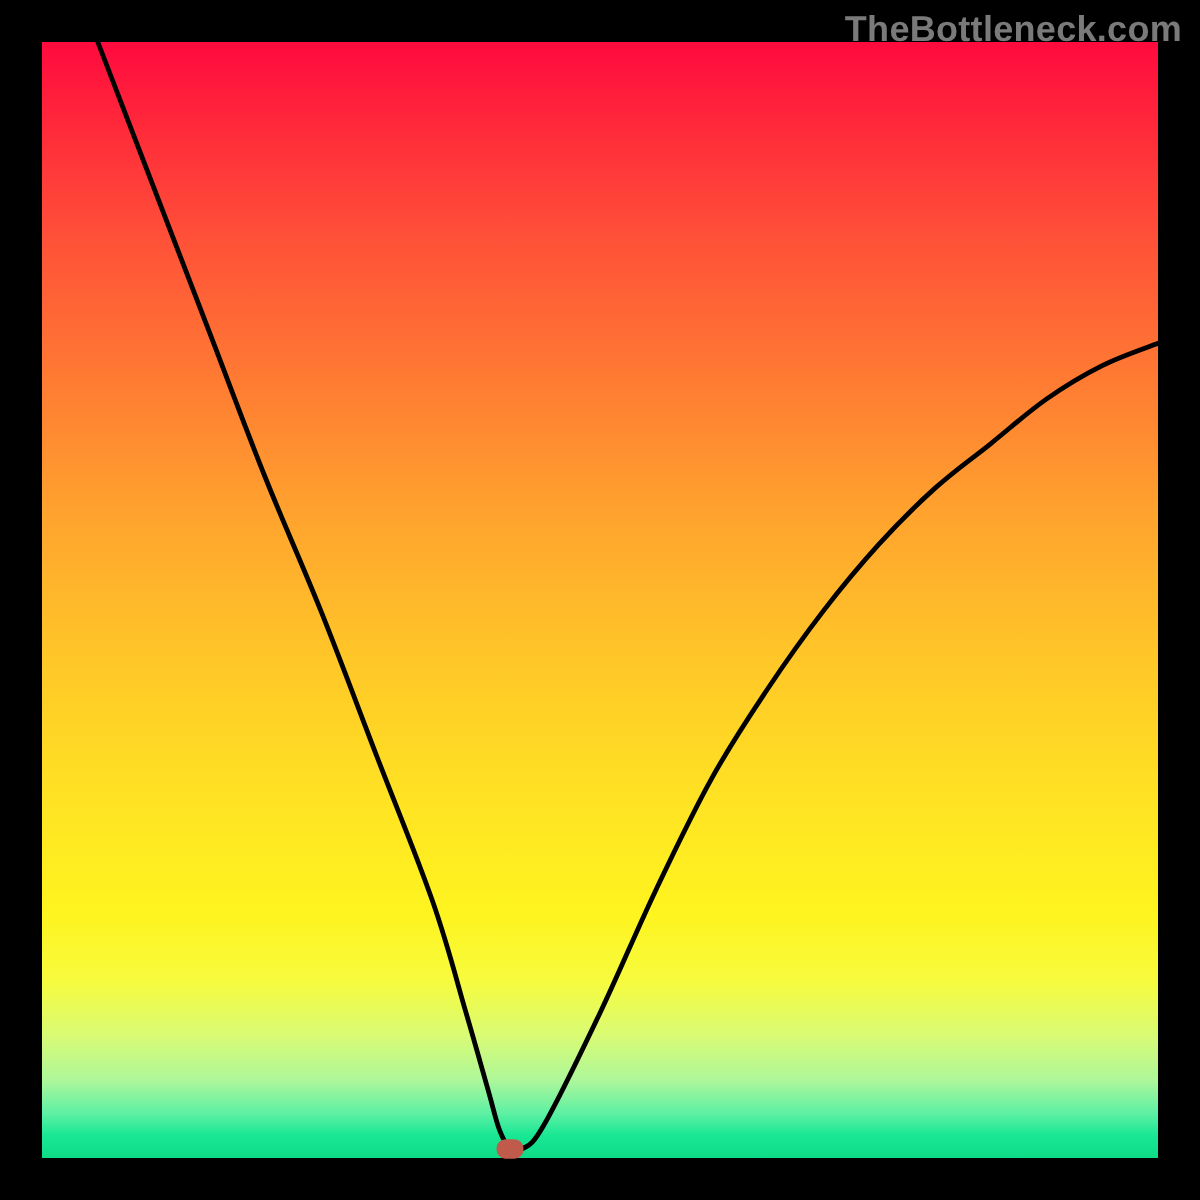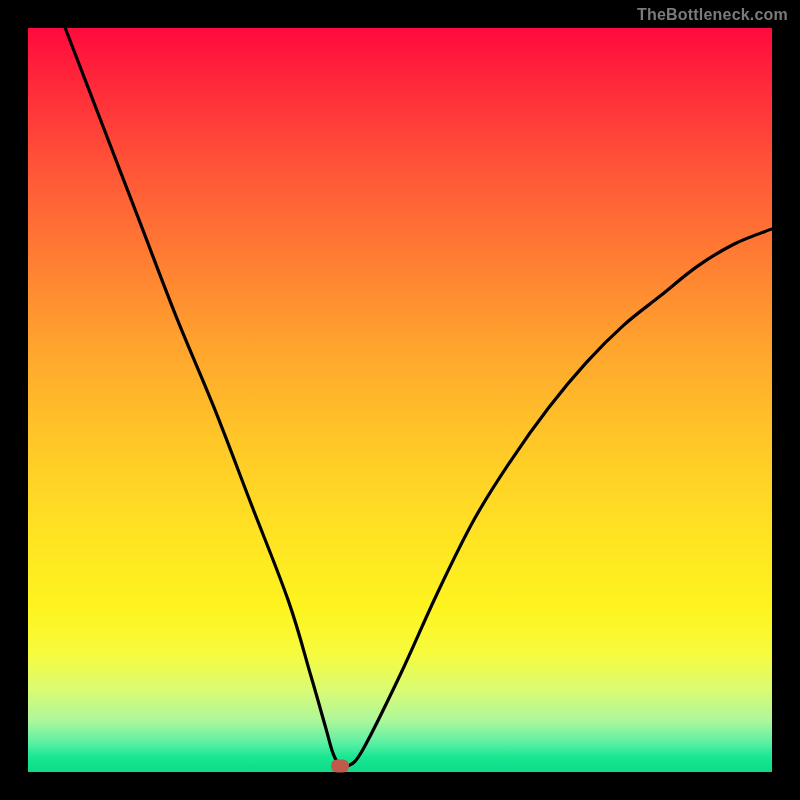--- a/index.html
+++ b/index.html
@@ -39,21 +39,21 @@
       #5ef0a4 96%,
       #18e793 98%,
       #0fdb87 100%
     );
   }
   .watermark {
     position: absolute;
     top: 6px;
     right: 12px;
     color: #7a7a7a;
-    font-size: 16px;
+    font-size: 24px;
     font-weight: 600;
     letter-spacing: 0.2px;
     user-select: none;
   }
   svg.curve {
     position: absolute;
     inset: 0;
     width: 100%;
     height: 100%;
     overflow: visible;

